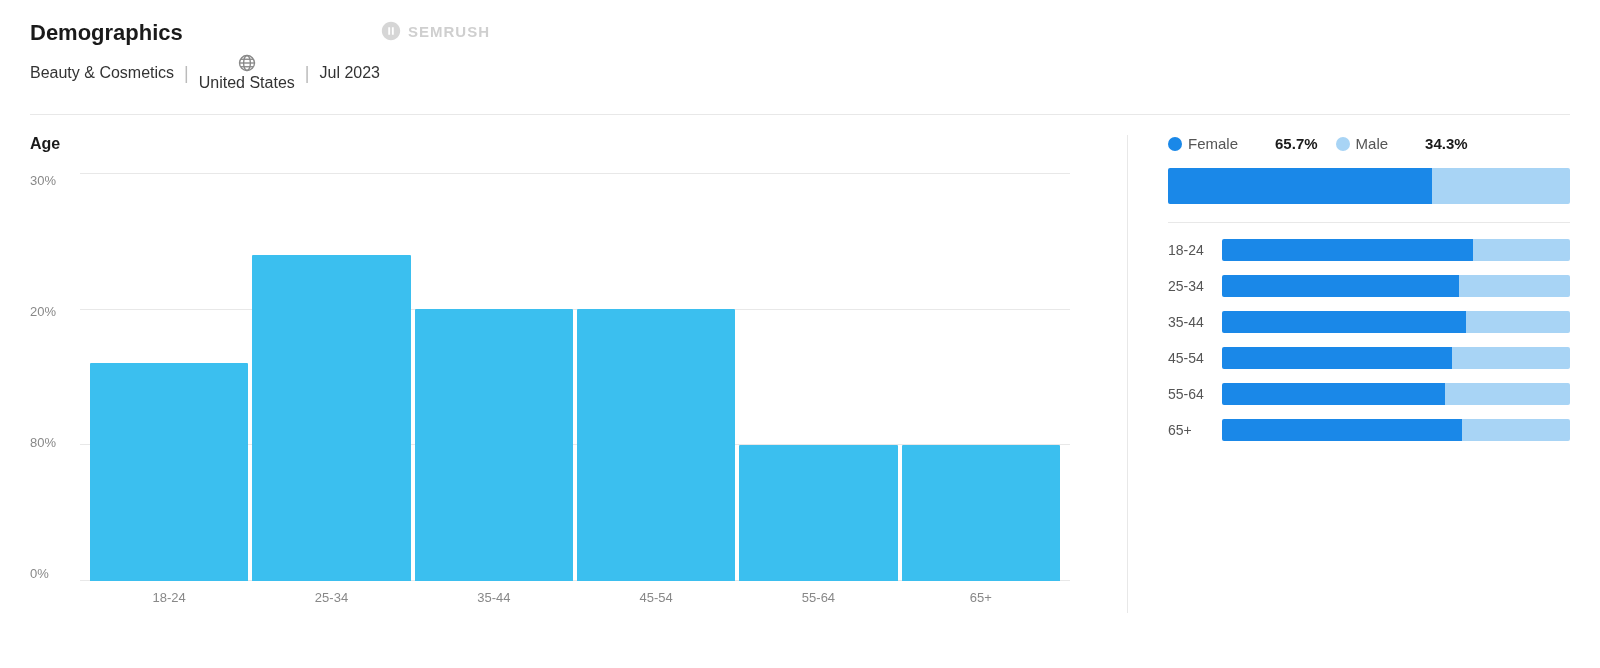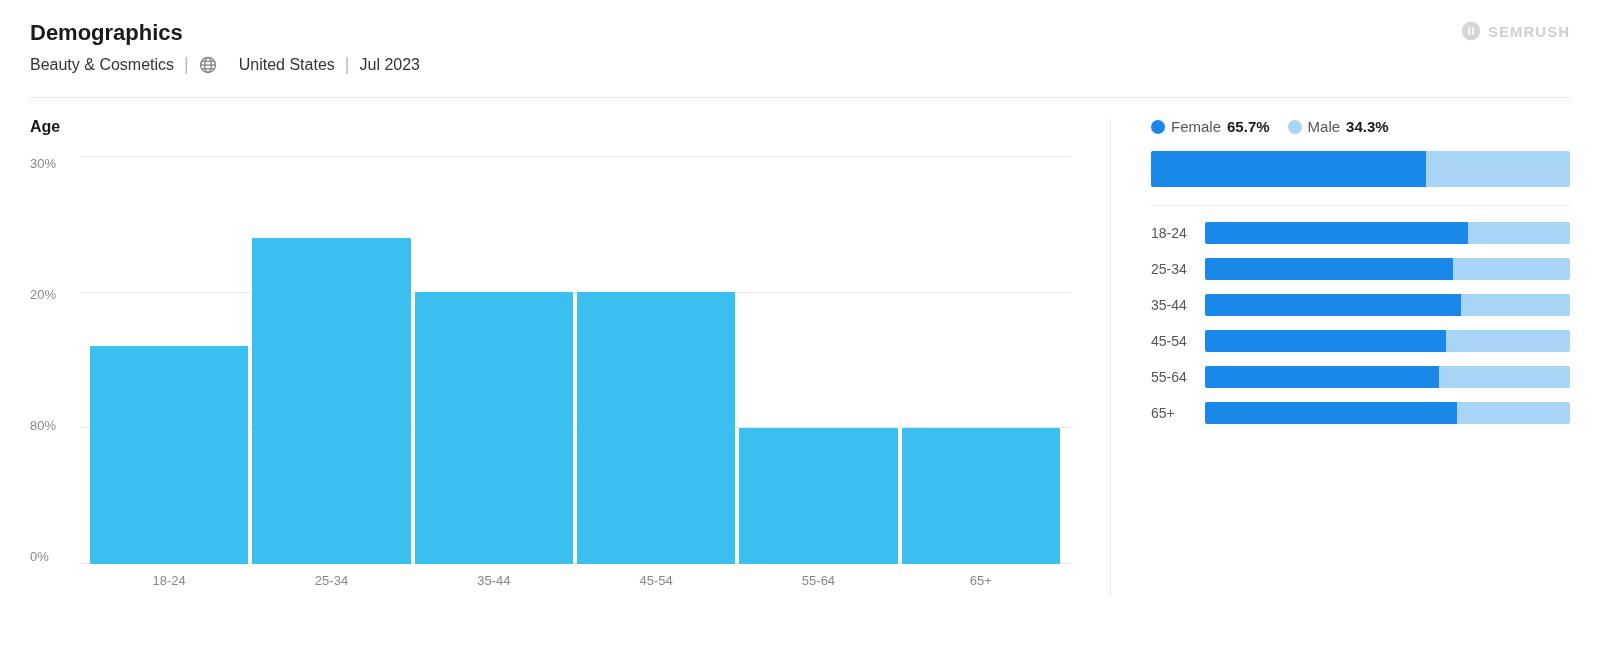--- a/index.html
+++ b/index.html
@@ -11,21 +11,21 @@
       min-height: 668px;
     }
 
     .page-wrapper {
       padding: 20px 30px 20px 30px;
       position: relative;
     }
 
     .header {
       display: flex;
-      justify-content: space-between;
+      justify-content: flex-start;
       align-items: flex-start;
       margin-bottom: 22px;
     }
 
     .header-left {}
 
     .page-title {
       font-size: 22px;
       font-weight: 700;
       color: #1a1a1a;
@@ -41,21 +41,22 @@
     }
 
     .breadcrumb-separator {
       color: #bbb;
       font-size: 18px;
     }
 
     .breadcrumb-country {
       display: flex;
       align-items: center;
-      gap: 22px;
+      gap: 2px;
+      flex-direction: column;
     }
 
     .globe-icon {
       width: 18px;
       height: 18px;
       color: #888;
     }
 
     .semrush-logo {
       display: flex;
@@ -74,21 +75,21 @@
     }
 
     .divider {
       border: none;
       border-top: 1px solid #e8e8e8;
       margin: 12px 0 20px 0;
     }
 
     .charts-container {
       display: flex;
-      gap: 0;
+      gap: 17px;
     }
 
     
     .age-chart-container {
       flex: 0 0 1080px;
       padding-right: 40px;
     }
 
     .chart-title {
       font-size: 16px;
@@ -220,20 +221,21 @@
       background: #1a88e8;
     }
 
     .legend-dot-male {
       background: #a8d4f5;
     }
 
     .legend-label-value {
       font-weight: 700;
       color: #1a1a1a;
+      margin-left: 31px;
     }
 
     .total-bar-wrapper {
       margin-bottom: 18px;
     }
 
     .stacked-bar {
       height: 36px;
       display: flex;
       border-radius: 2px;

